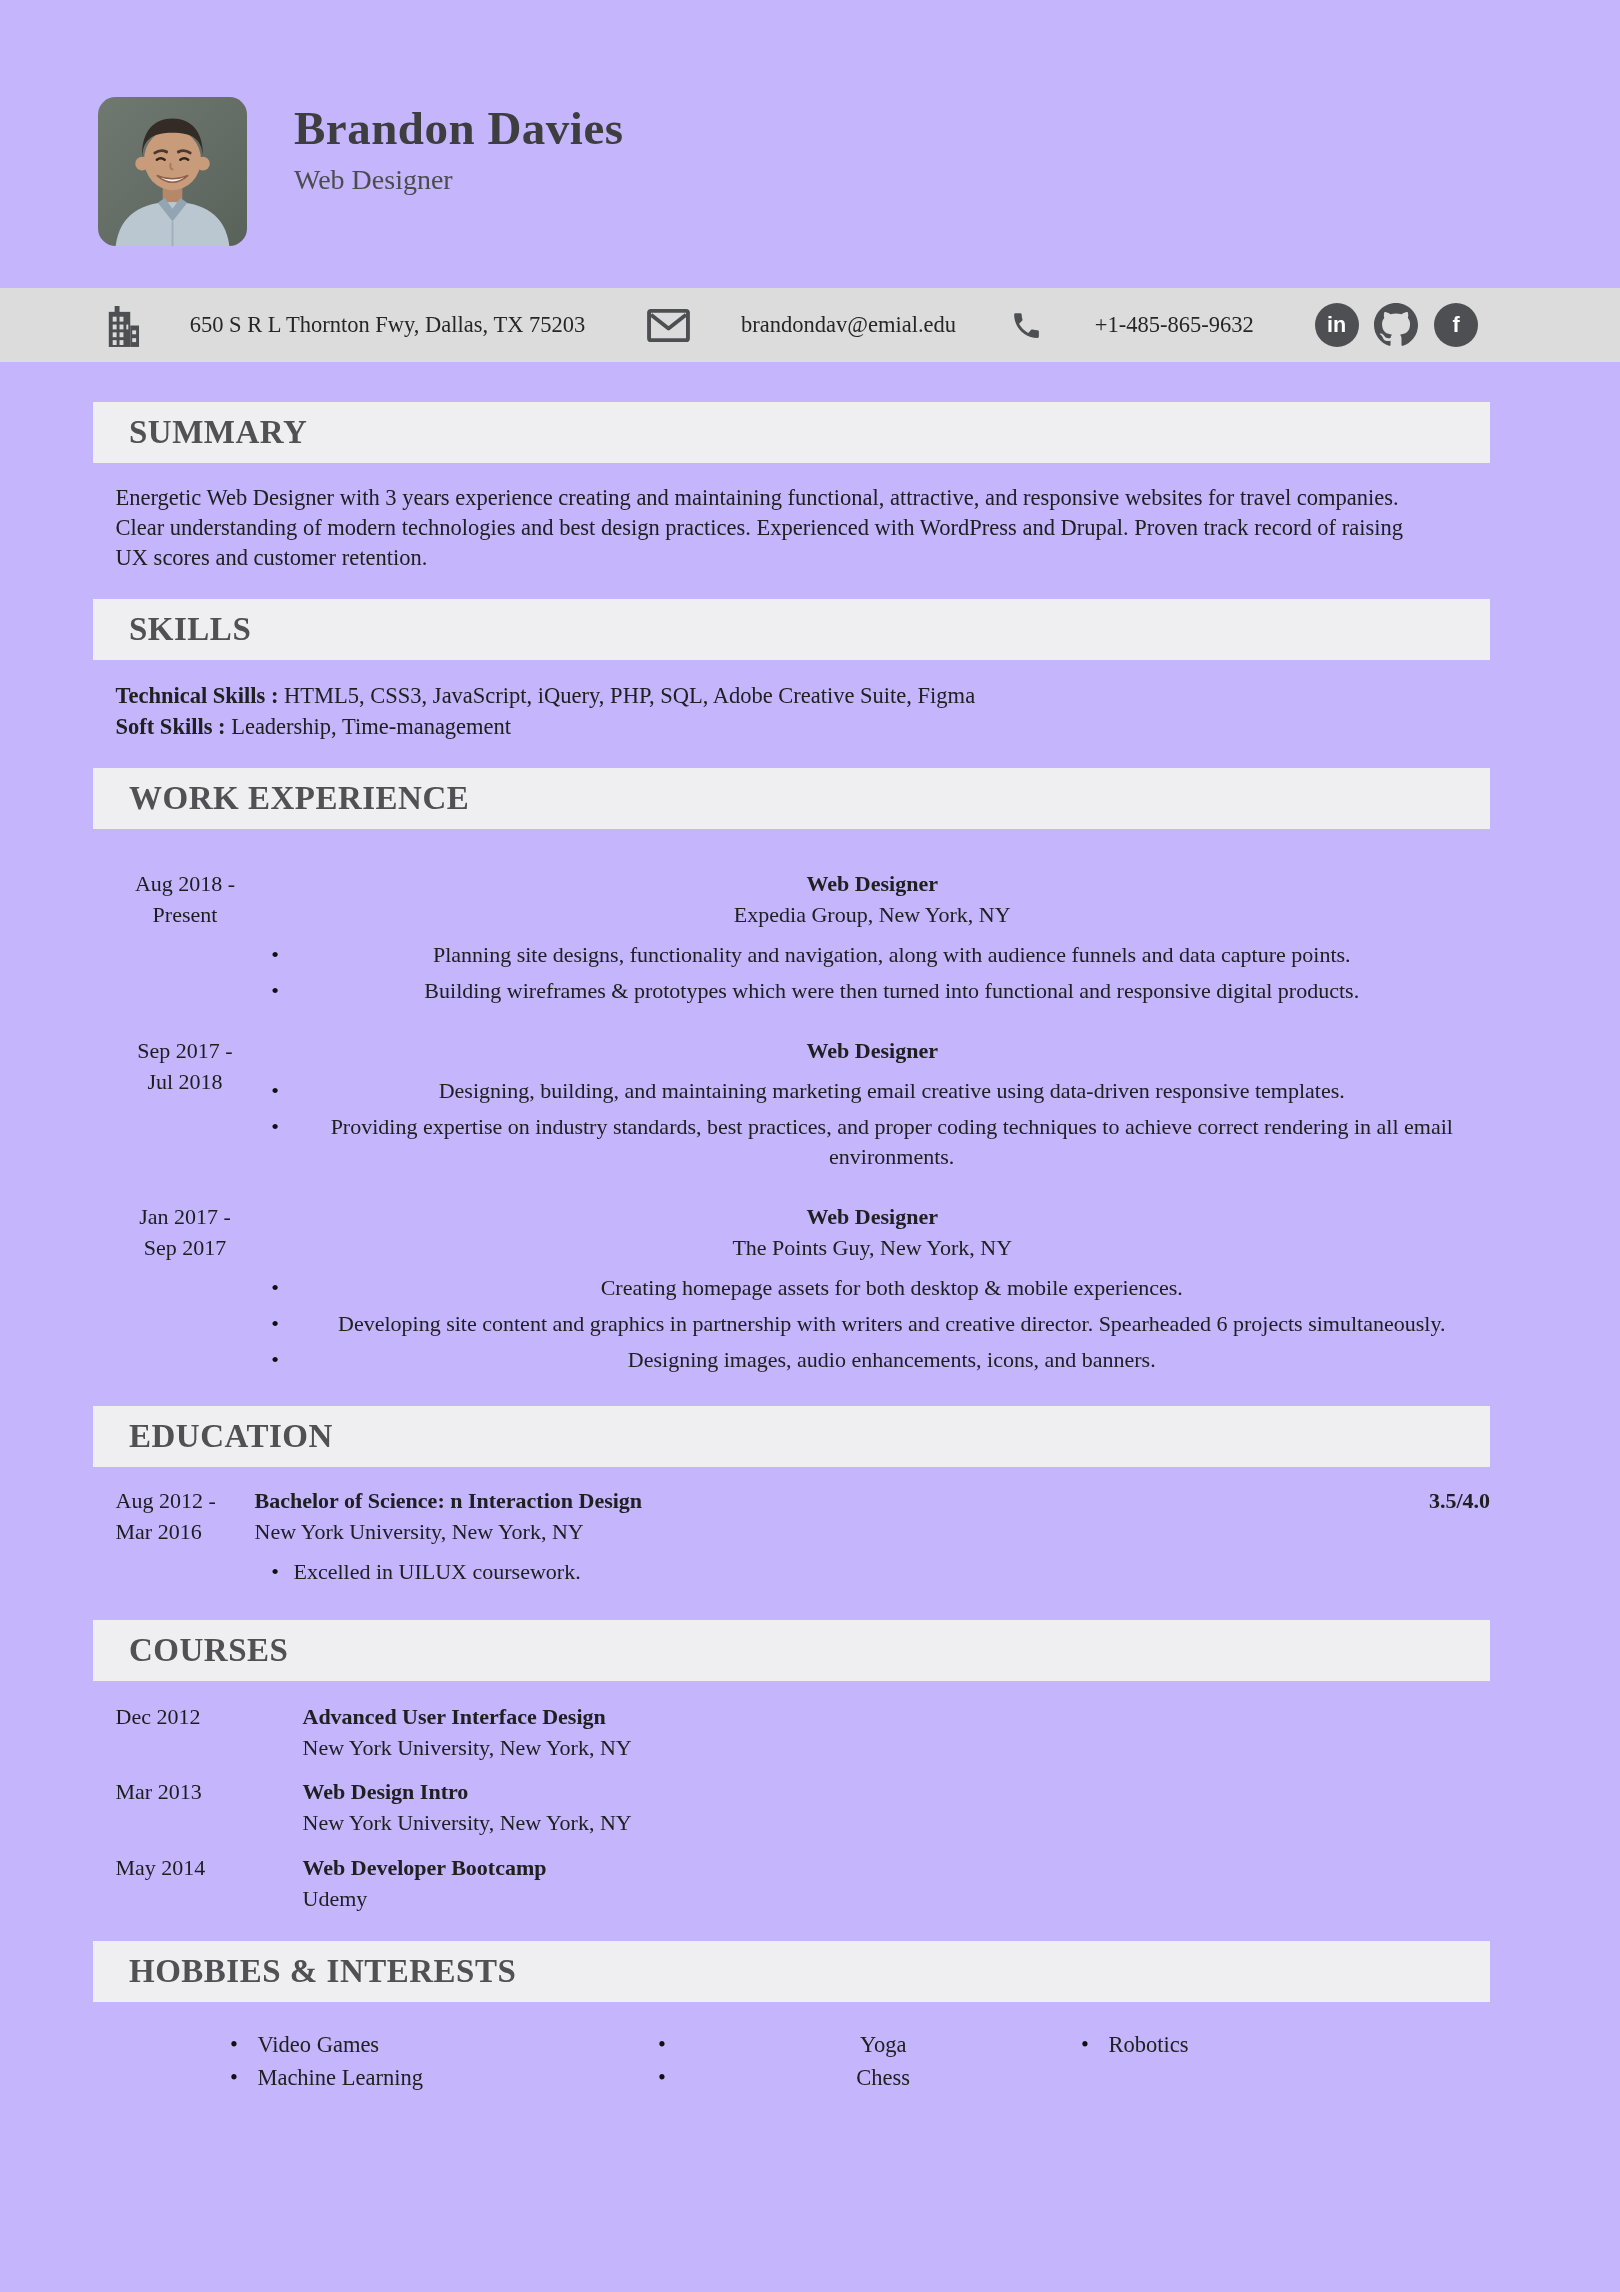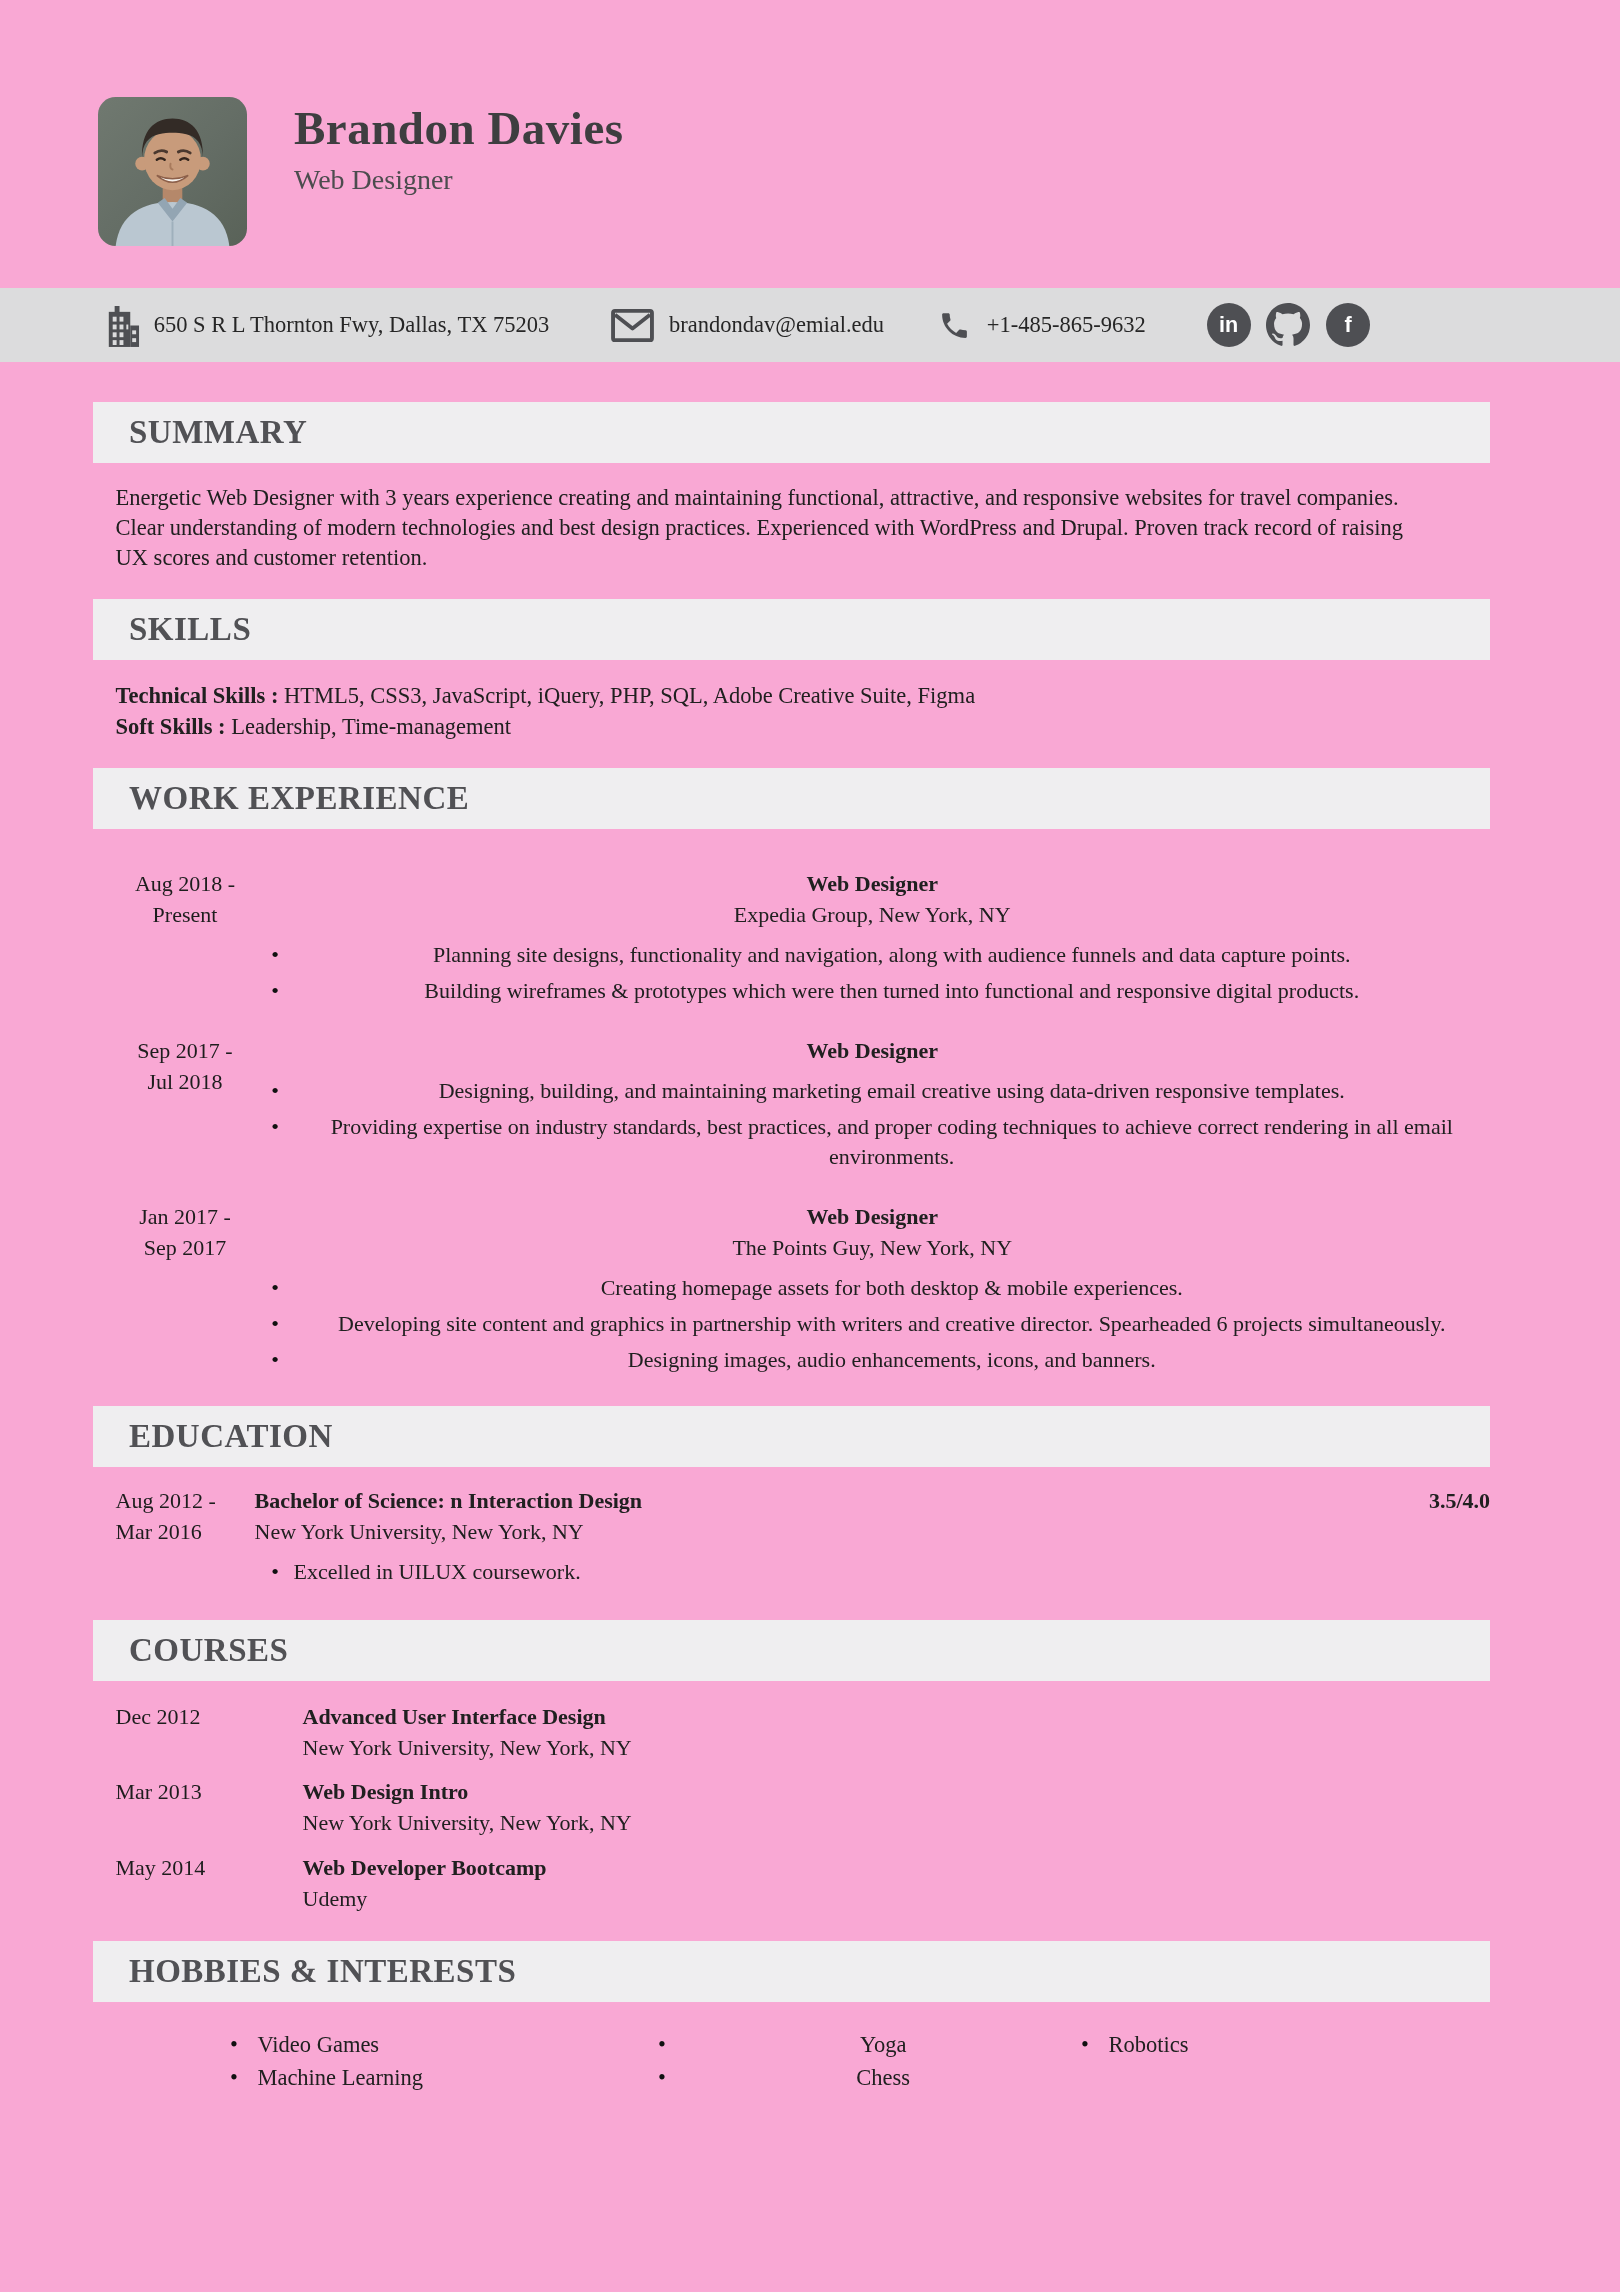--- a/index.html
+++ b/index.html
@@ -6,38 +6,38 @@
     --contact-bar-bg:#dcdcdd;
     --section-bar-bg:#efeef0;
     --heading-text:#515155;
     --body-text:#202020;
     --icon:#4e4f53;
     --name-text:#3e3e40;
   }
   *{margin:0;padding:0;box-sizing:border-box;}
   html,body{background:#fff;}
   .page{
-    width:1620px;height:2293px;background:#f9a8d4;overflow:hidden;
+    width:1620px;height:2293px;background:#c4b5fd;overflow:hidden;
     font-family:"Liberation Serif","DejaVu Serif",serif;color:var(--body-text);
     position:relative;
   }
   
   .header{display:flex;align-items:flex-start;padding:97px 0 0 98px;}
   .photo{width:149px;height:149px;border-radius:17.6px;overflow:hidden;flex:none;
          background:linear-gradient(135deg,#707970 0%,#646d65 55%,#596258 100%);}
   .photo svg{display:block;width:149px;height:149px;}
   .headline{margin-left:47px;padding-top:5.9px;}
   .name{font-size:47px;font-weight:bold;color:var(--name-text);letter-spacing:0.5px;line-height:1.1;}
   .subtitle{font-size:28px;color:#4c4c4e;margin-top:9.8px;}
   
   .contact-bar{
     margin-top:42px;height:74px;width:100%;background:var(--contact-bar-bg);
     display:flex;align-items:center;font-size:22.5px;color:#262626;
   }
-  .citem{display:flex;align-items:center;}
+  .citem{display:flex;align-items:center;gap:36px;}
   .citem .cicon{display:inline-flex;align-items:center;justify-content:center;flex:none;}
   .ci-address{margin-left:101px;}
   .ci-address .ctext{margin-left:13.7px;}
   .ci-email{margin-left:61px;}
   .ci-email .ctext{margin-left:13.7px;}
   .ci-phone{margin-left:54px;}
   .ci-phone .ctext{margin-left:15.7px;}
   .socials{margin-left:61px;display:flex;align-items:center;gap:15.7px;}
   .soc{width:44px;height:44px;border-radius:50%;background:var(--icon);color:#fff;
        display:flex;align-items:center;justify-content:center;text-decoration:none;cursor:pointer;}

